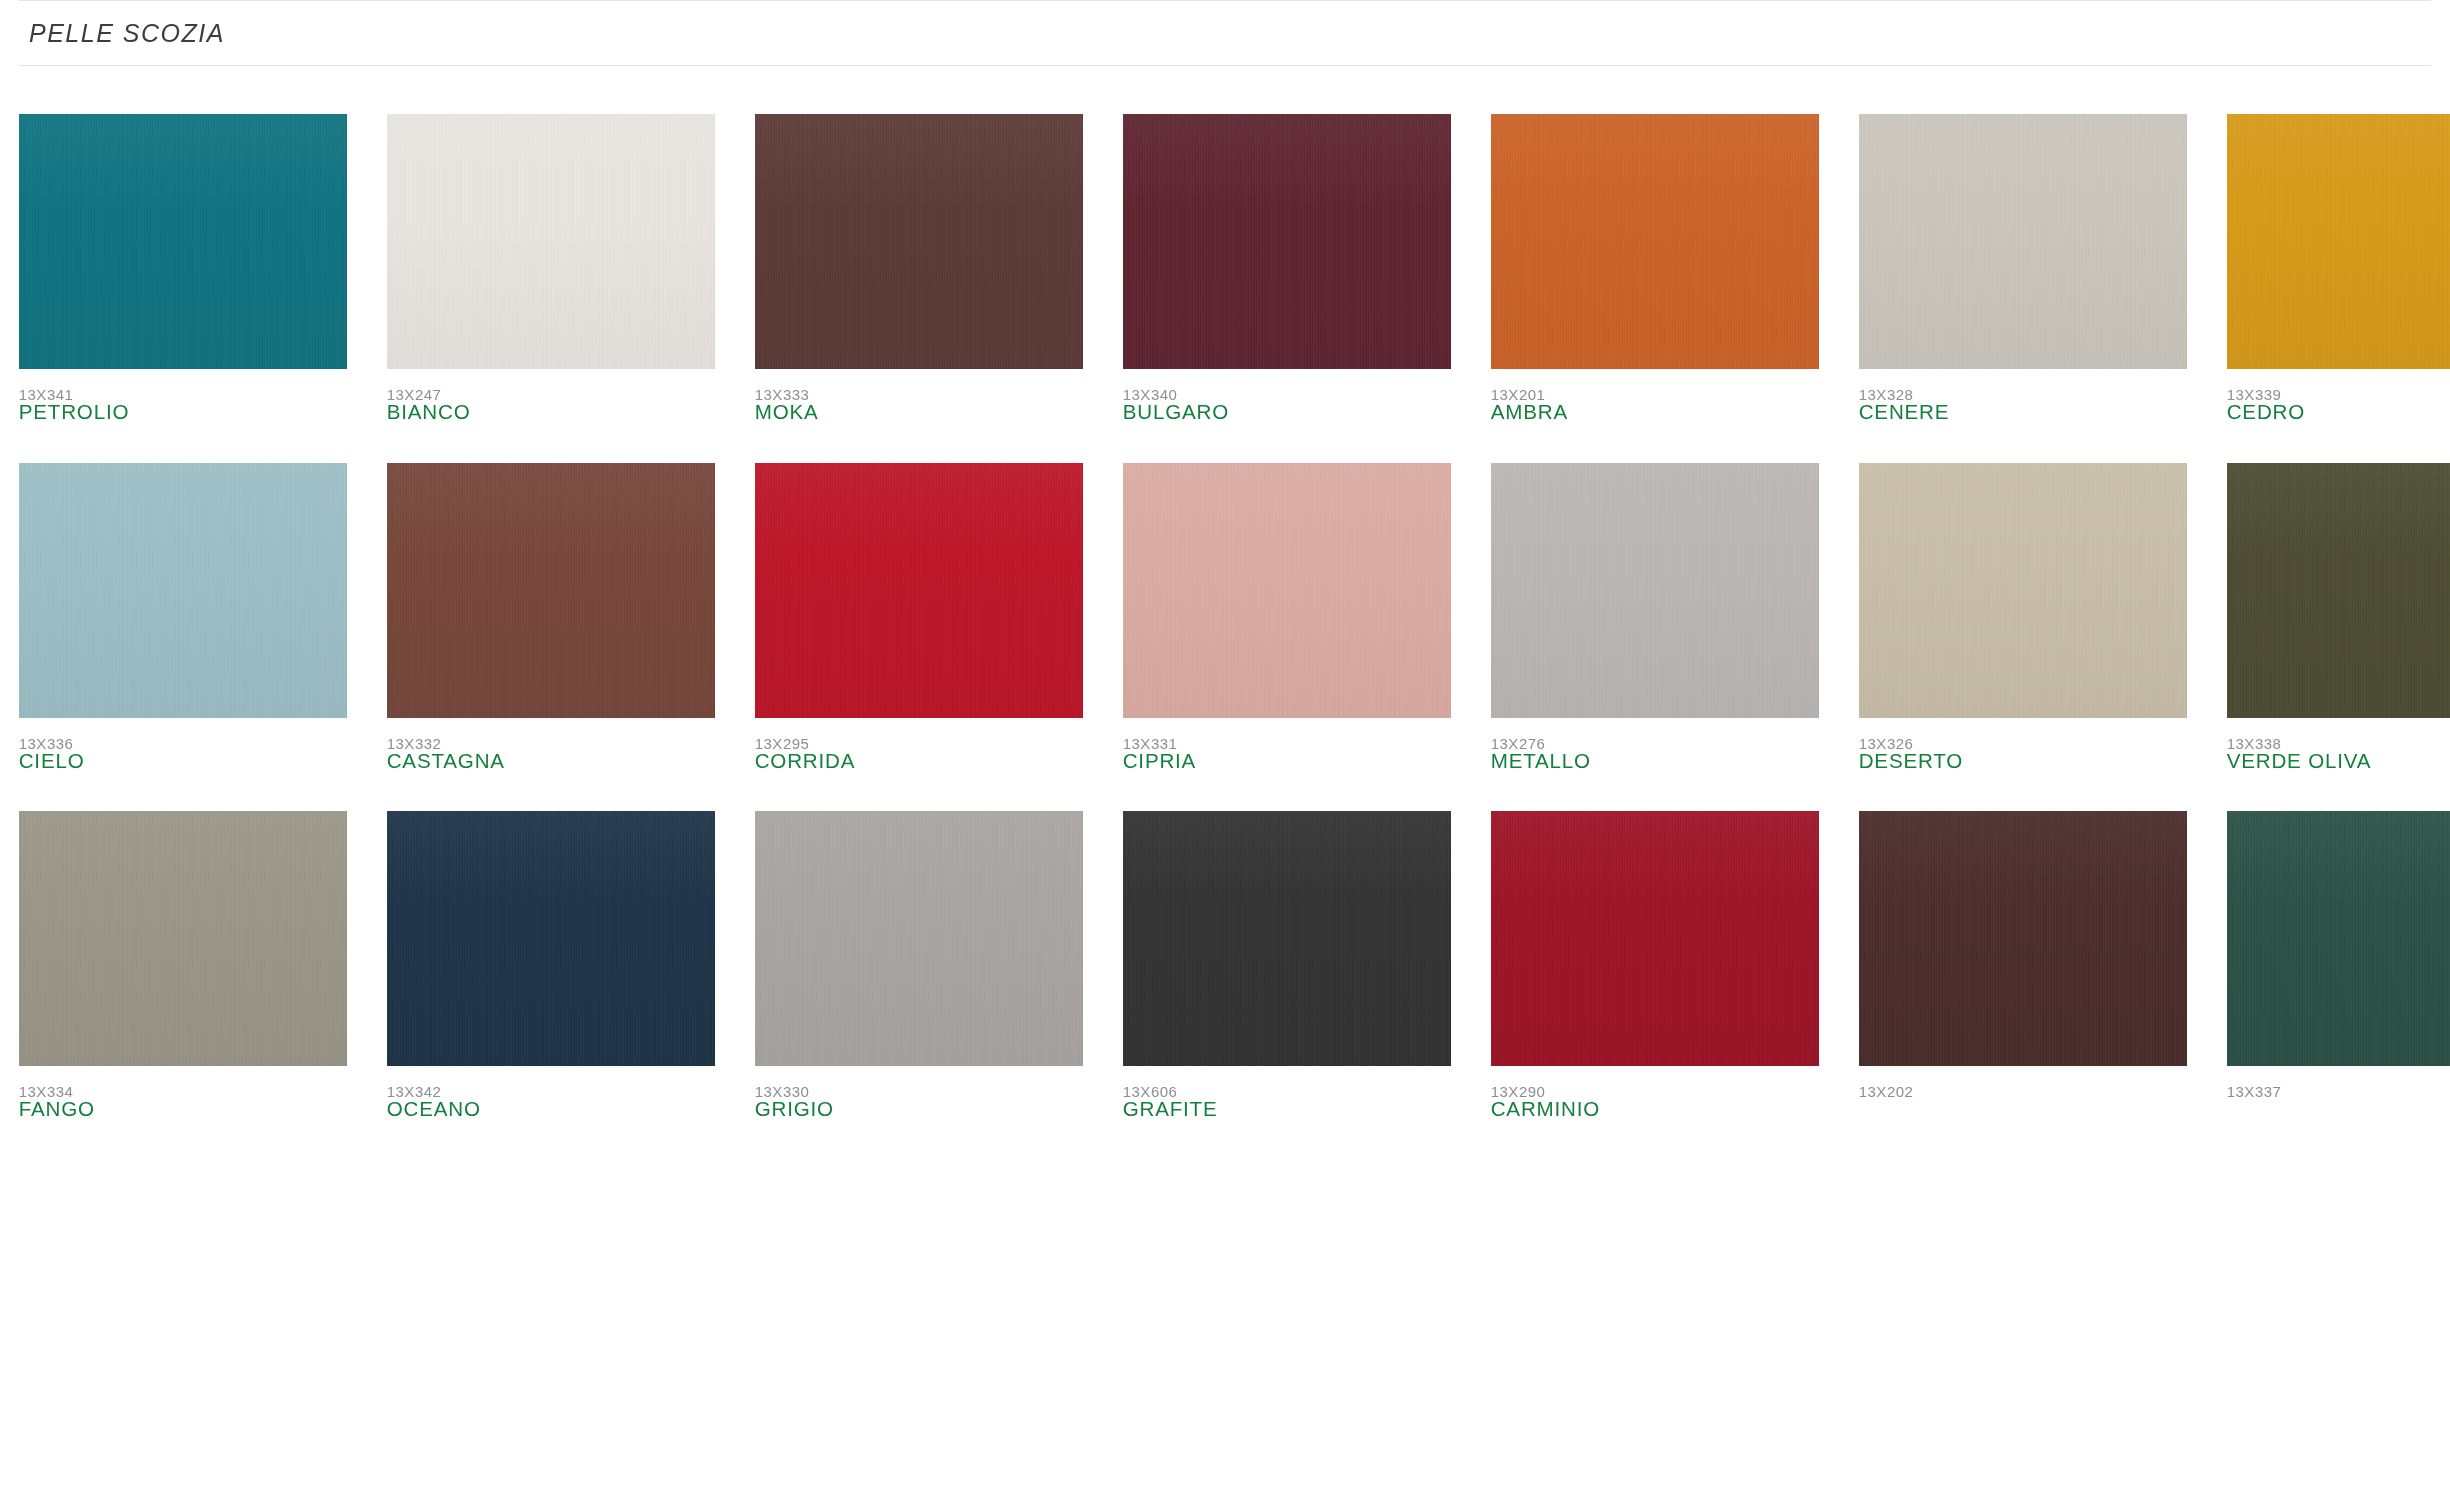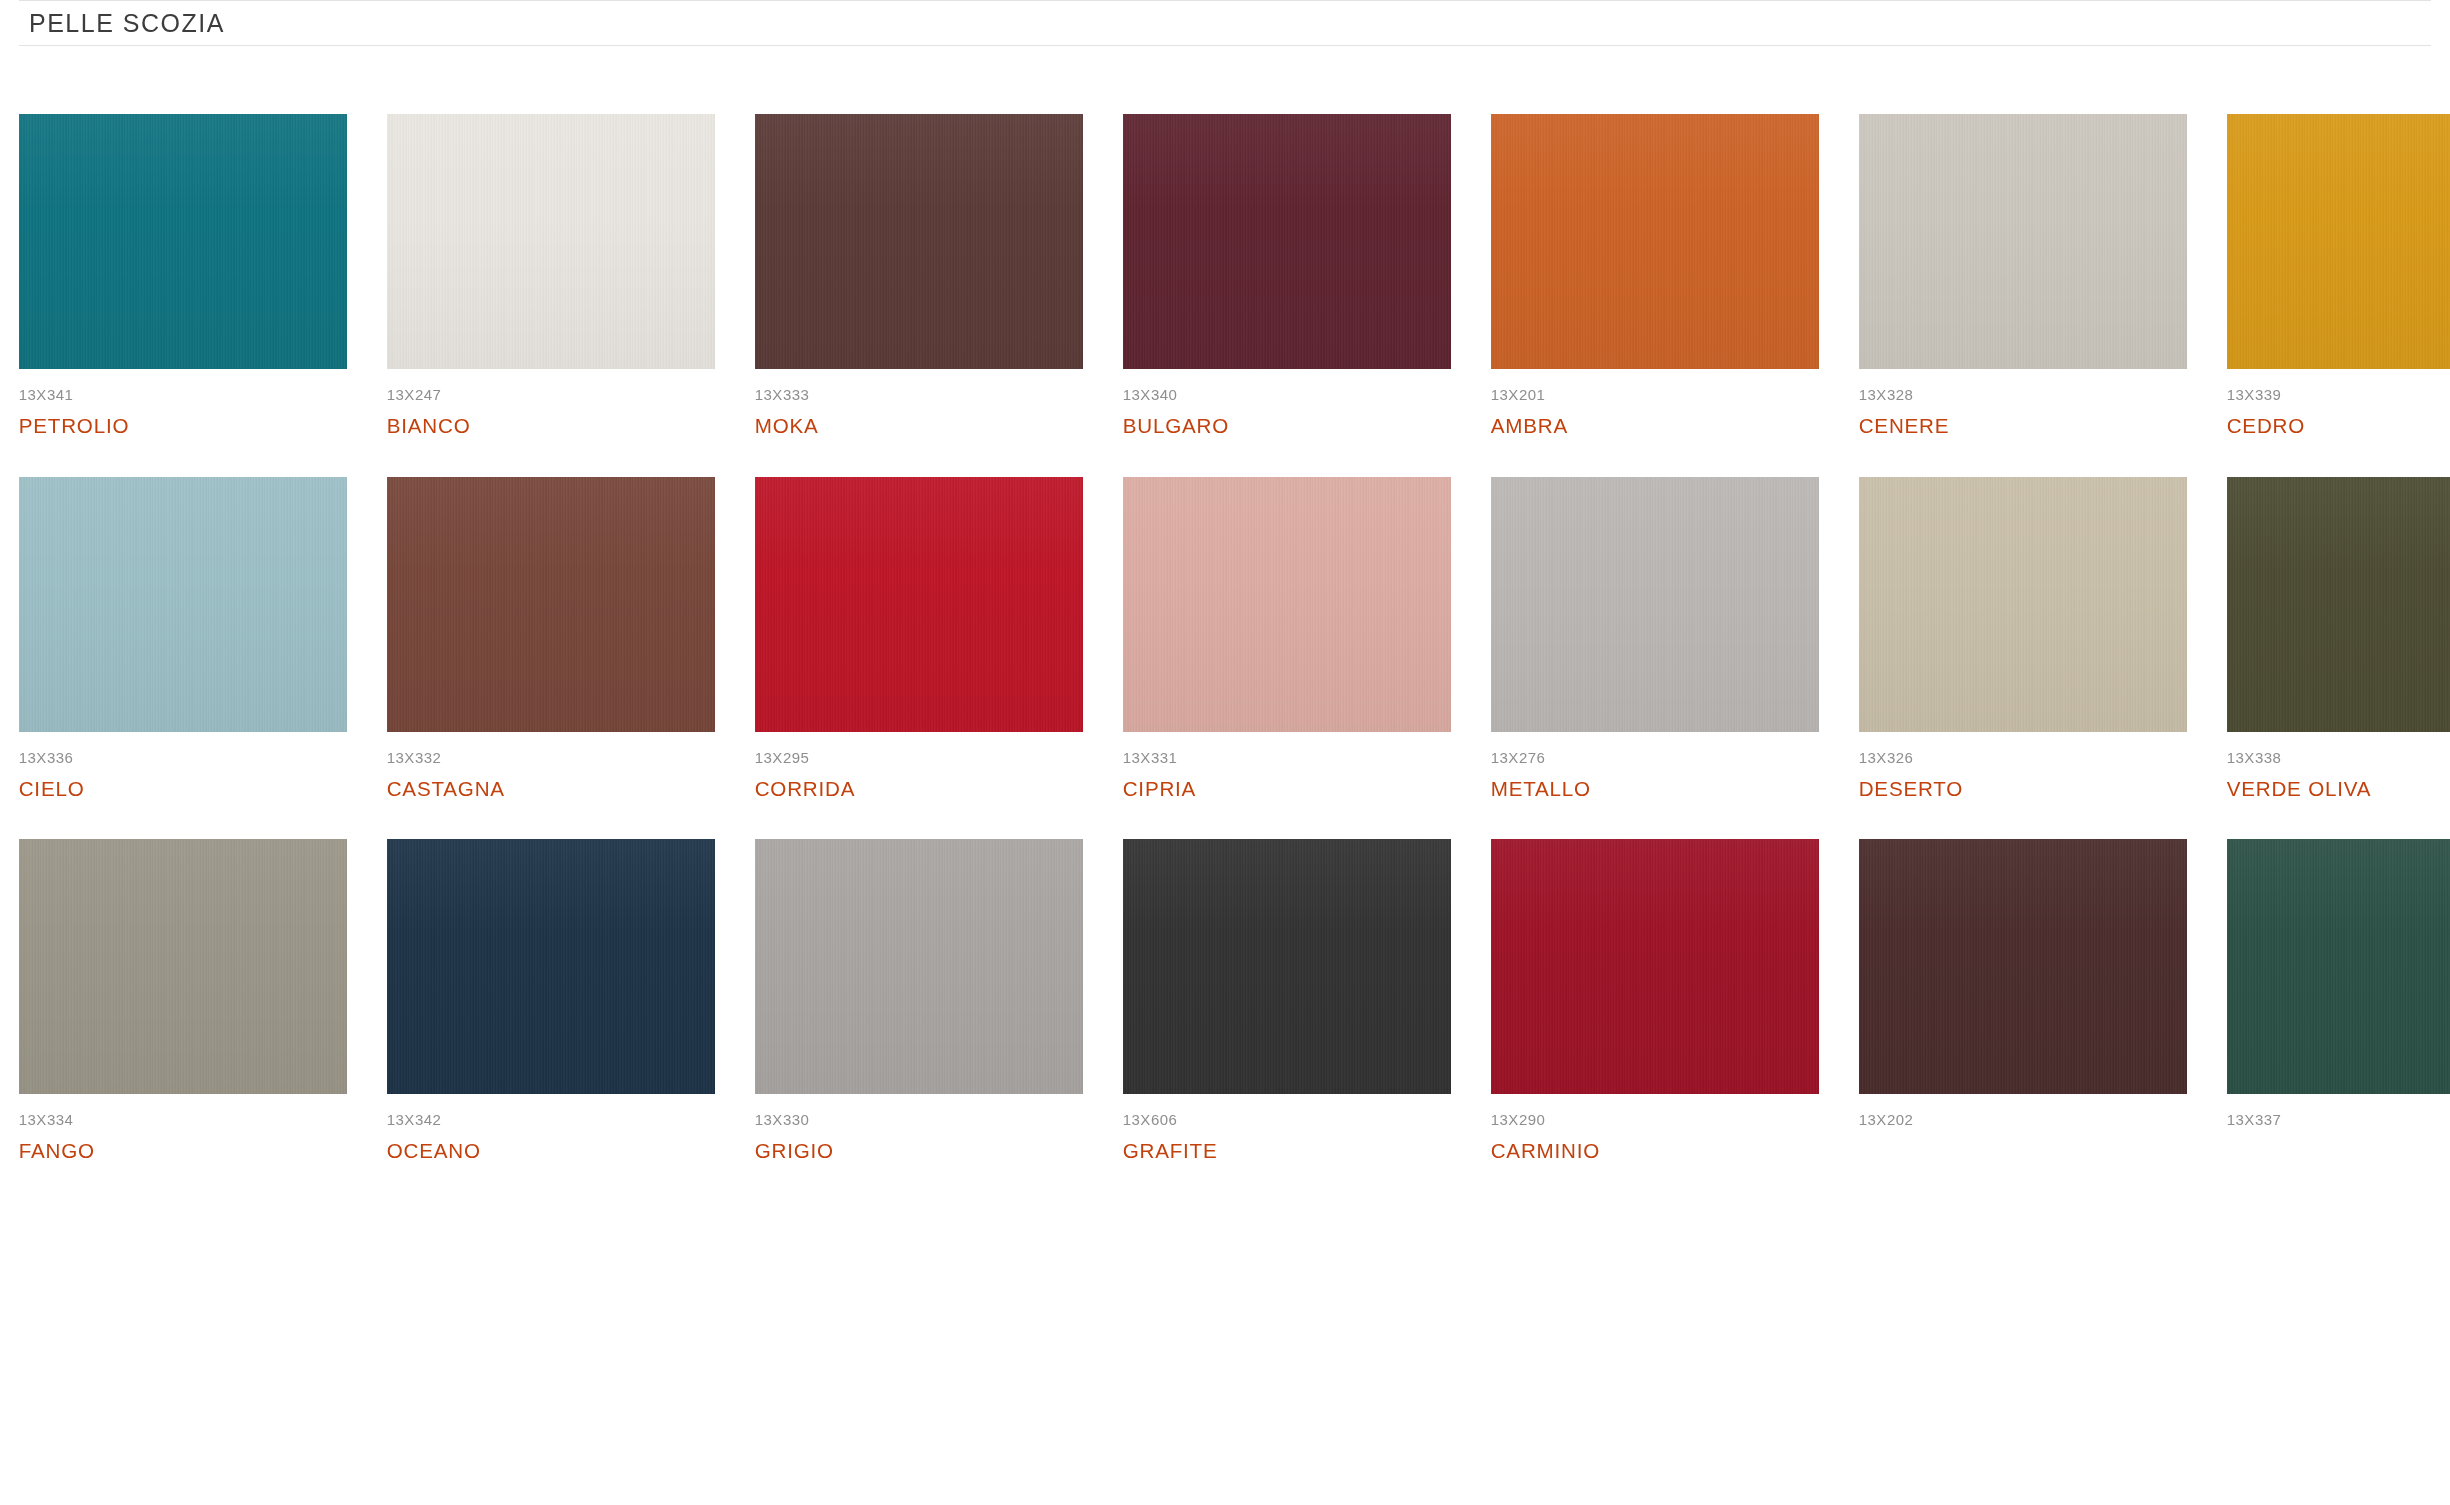--- a/index.html
+++ b/index.html
@@ -21,22 +21,23 @@
     height: 1505px;
     box-sizing: border-box;
   }
 
   
   .header {
     position: relative;
     margin: 0 18.7px 0 18.7px;
     border-top: 1.9px solid #e3e3e3;
     border-bottom: 1.9px solid #e3e3e3;
-    height: 46px;
+    height: 66px;
     box-sizing: border-box;
+    font-style: italic;
   }
   .header-title {
     position: absolute;
     left: 10.3px;
     top: 50%;
     transform: translateY(-50%);
     font-size: 25px;
     letter-spacing: 1.5px;
     color: #3c3c3c;
     font-weight: 400;
@@ -87,25 +88,24 @@
   .swatch-code {
     margin-top: 18px;
     font-size: 15px;
     line-height: 15px;
     letter-spacing: 0.5px;
     color: #8e8e8e;
     white-space: nowrap;
   }
 
   .swatch-name {
-    margin-top: 14px;
     font-size: 20.6px;
     line-height: 20.6px;
     letter-spacing: 0.8px;
-    color: #c2410c;
+    color: #15803d;
     white-space: nowrap;
   }
 </style>
 </head>
 <body>
 
 <div class="page">
 
   <div class="header">
     <div class="header-title">PELLE SCOZIA</div>

